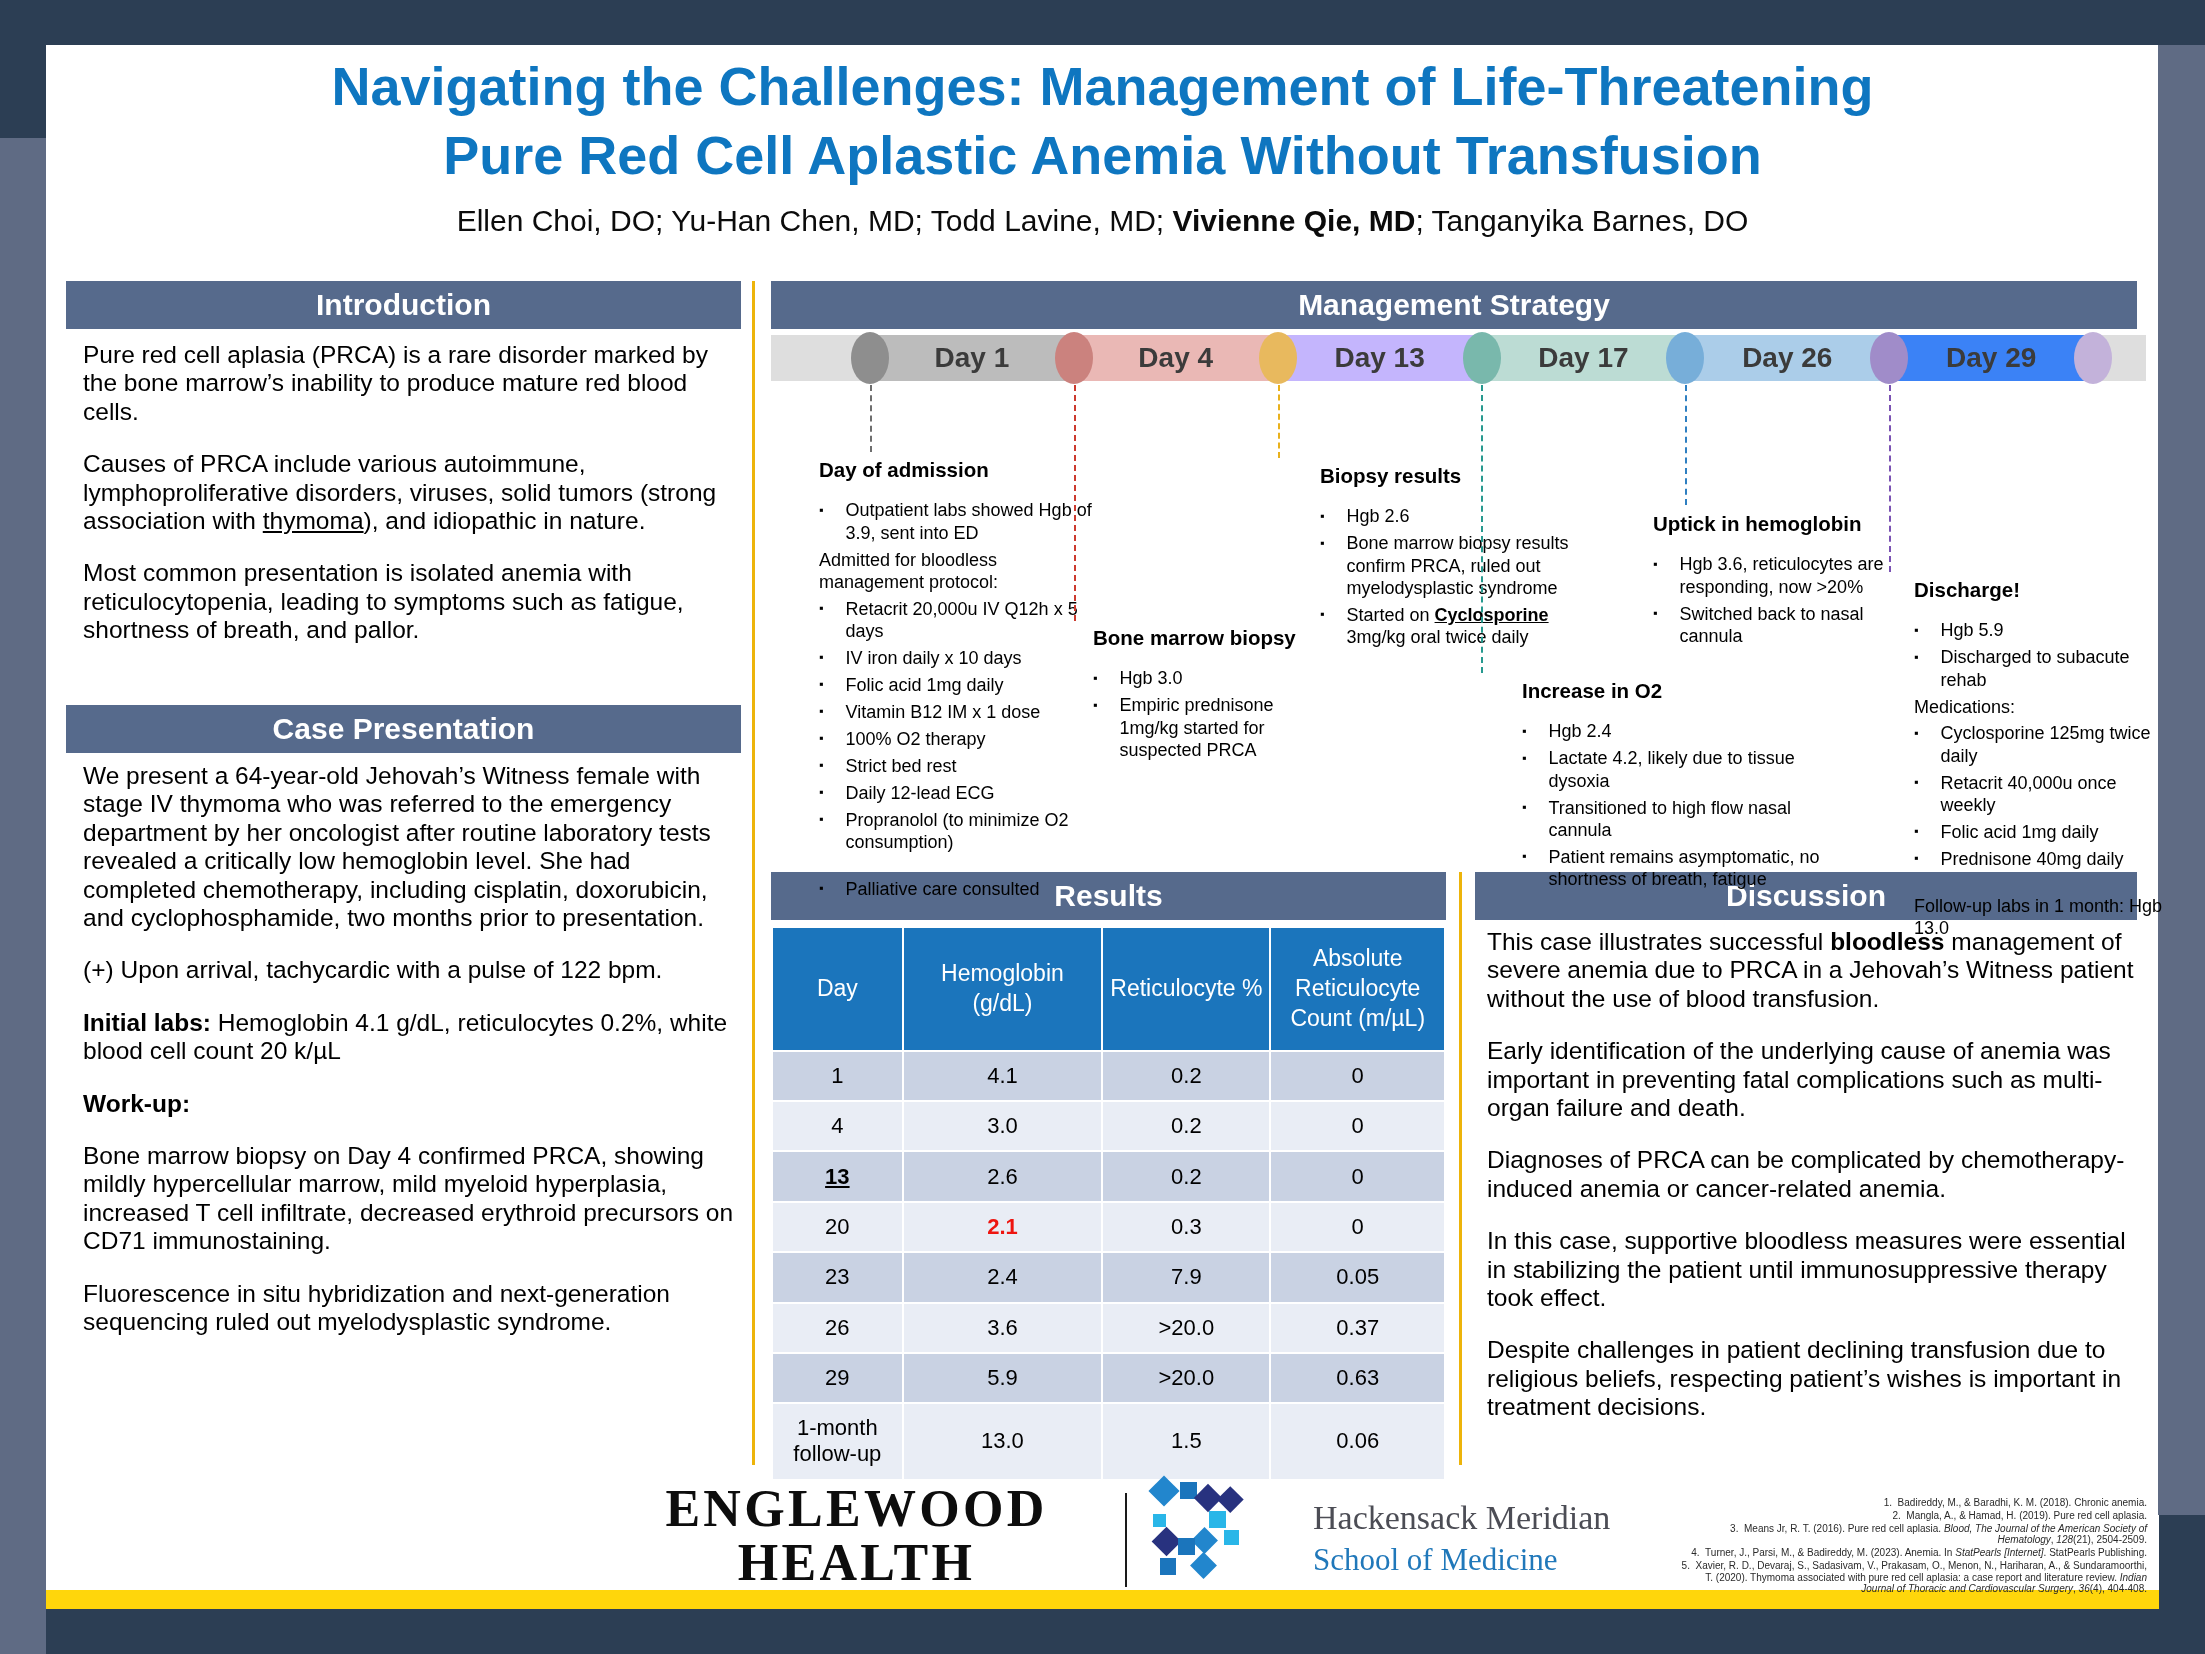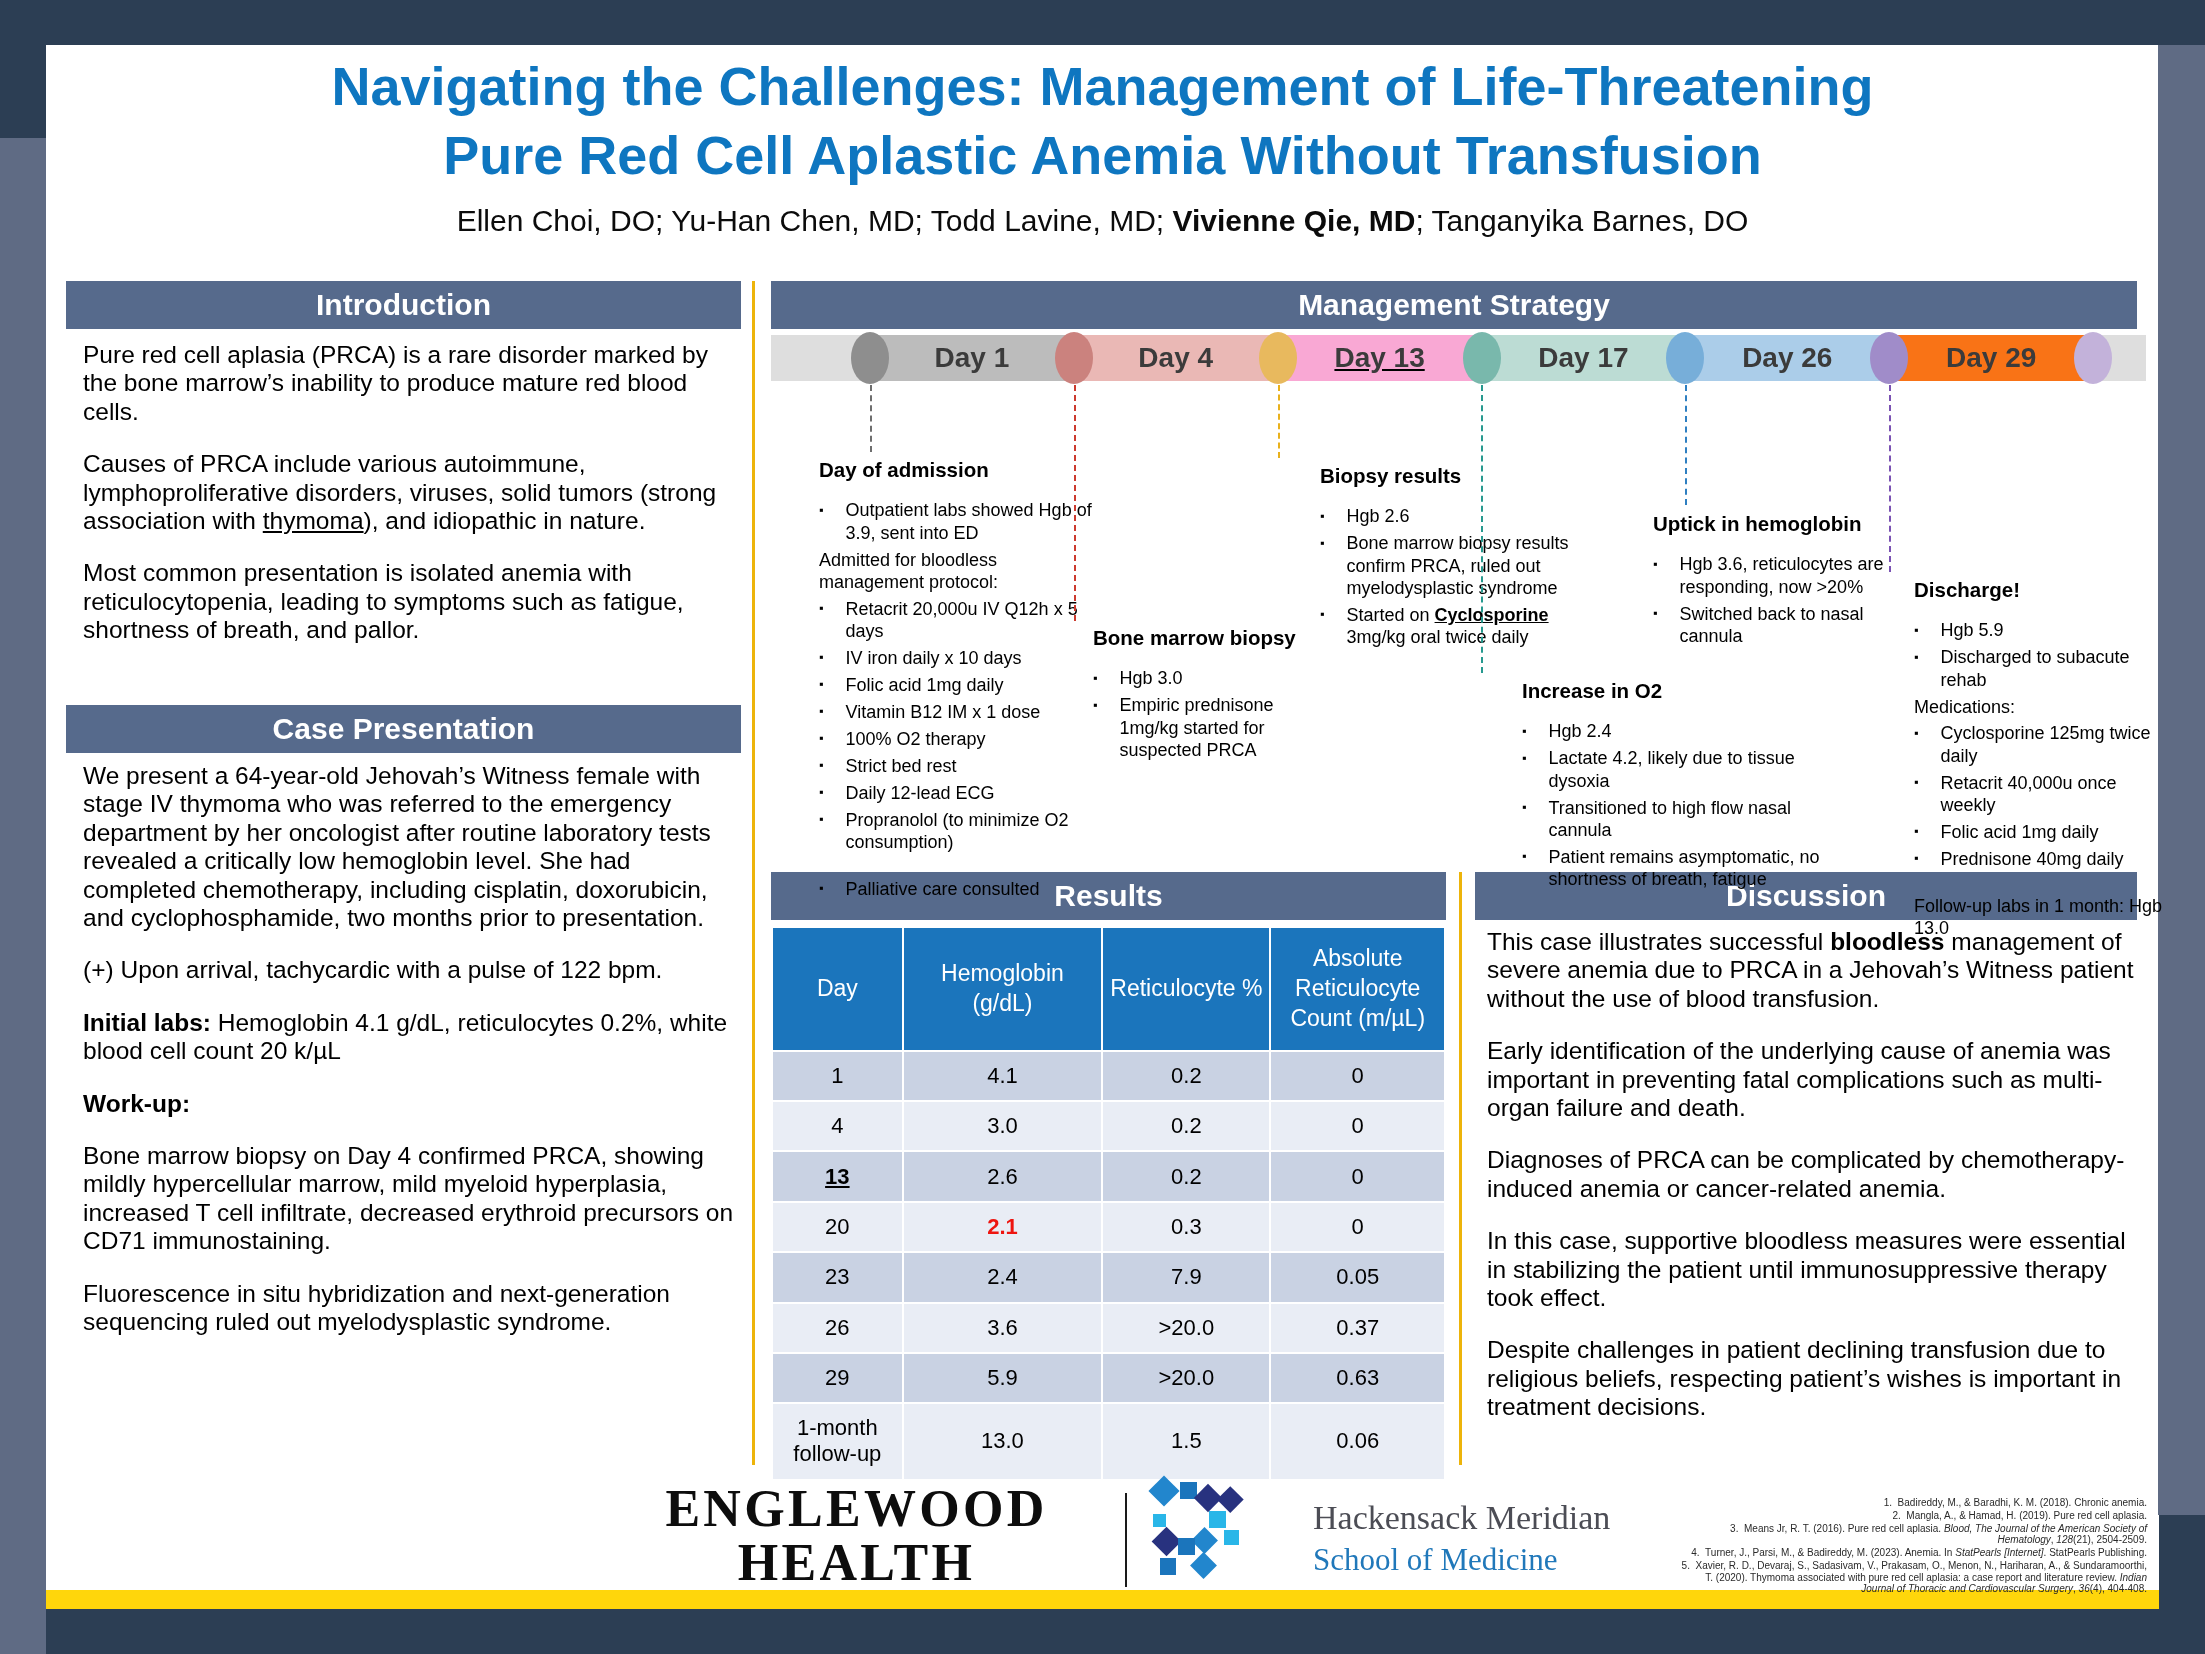--- a/index.html
+++ b/index.html
@@ -120,33 +120,33 @@
   <div class="tlbar">
       <div class="tl-lead" style="background: rgb(222, 222, 222);"></div>
       <div class="tl-seg" style="background: rgb(188, 188, 188);">
         <span class="tl-ell" style="background: rgb(142, 142, 142);"></span>
         <span class="tl-label">Day 1</span>
       </div>
       <div class="tl-seg" style="background: rgb(234, 184, 181);">
         <span class="tl-ell" style="background: rgb(203, 130, 126);"></span>
         <span class="tl-label">Day 4</span>
       </div>
-      <div class="tl-seg" style="background: #f9a8d4; text-decoration: underline;">
+      <div class="tl-seg" style="background: #c4b5fd;">
         <span class="tl-ell" style="background: rgb(232, 185, 94);"></span>
         <span class="tl-label">Day 13</span>
       </div>
       <div class="tl-seg" style="background: rgb(188, 220, 212);">
         <span class="tl-ell" style="background: rgb(121, 184, 172);"></span>
         <span class="tl-label">Day 17</span>
       </div>
       <div class="tl-seg" style="background: rgb(171, 205, 233);">
         <span class="tl-ell" style="background: rgb(119, 174, 217);"></span>
         <span class="tl-label">Day 26</span>
       </div>
-      <div class="tl-seg" style="background: #f97316;">
+      <div class="tl-seg" style="background: #3b82f6;">
         <span class="tl-ell" style="background: rgb(160, 140, 201);"></span>
         <span class="tl-label">Day 29</span>
       </div>
       <div class="tl-tail" style="background: rgb(222, 222, 222);">
         <span class="tl-ell" style="background: rgb(195, 178, 218);"></span>
       </div>
     </div>
 
   <div class="tcol" style="left:819px;top:457px;width:285px;">
     <div class="tcol-title">Day of admission</div>

